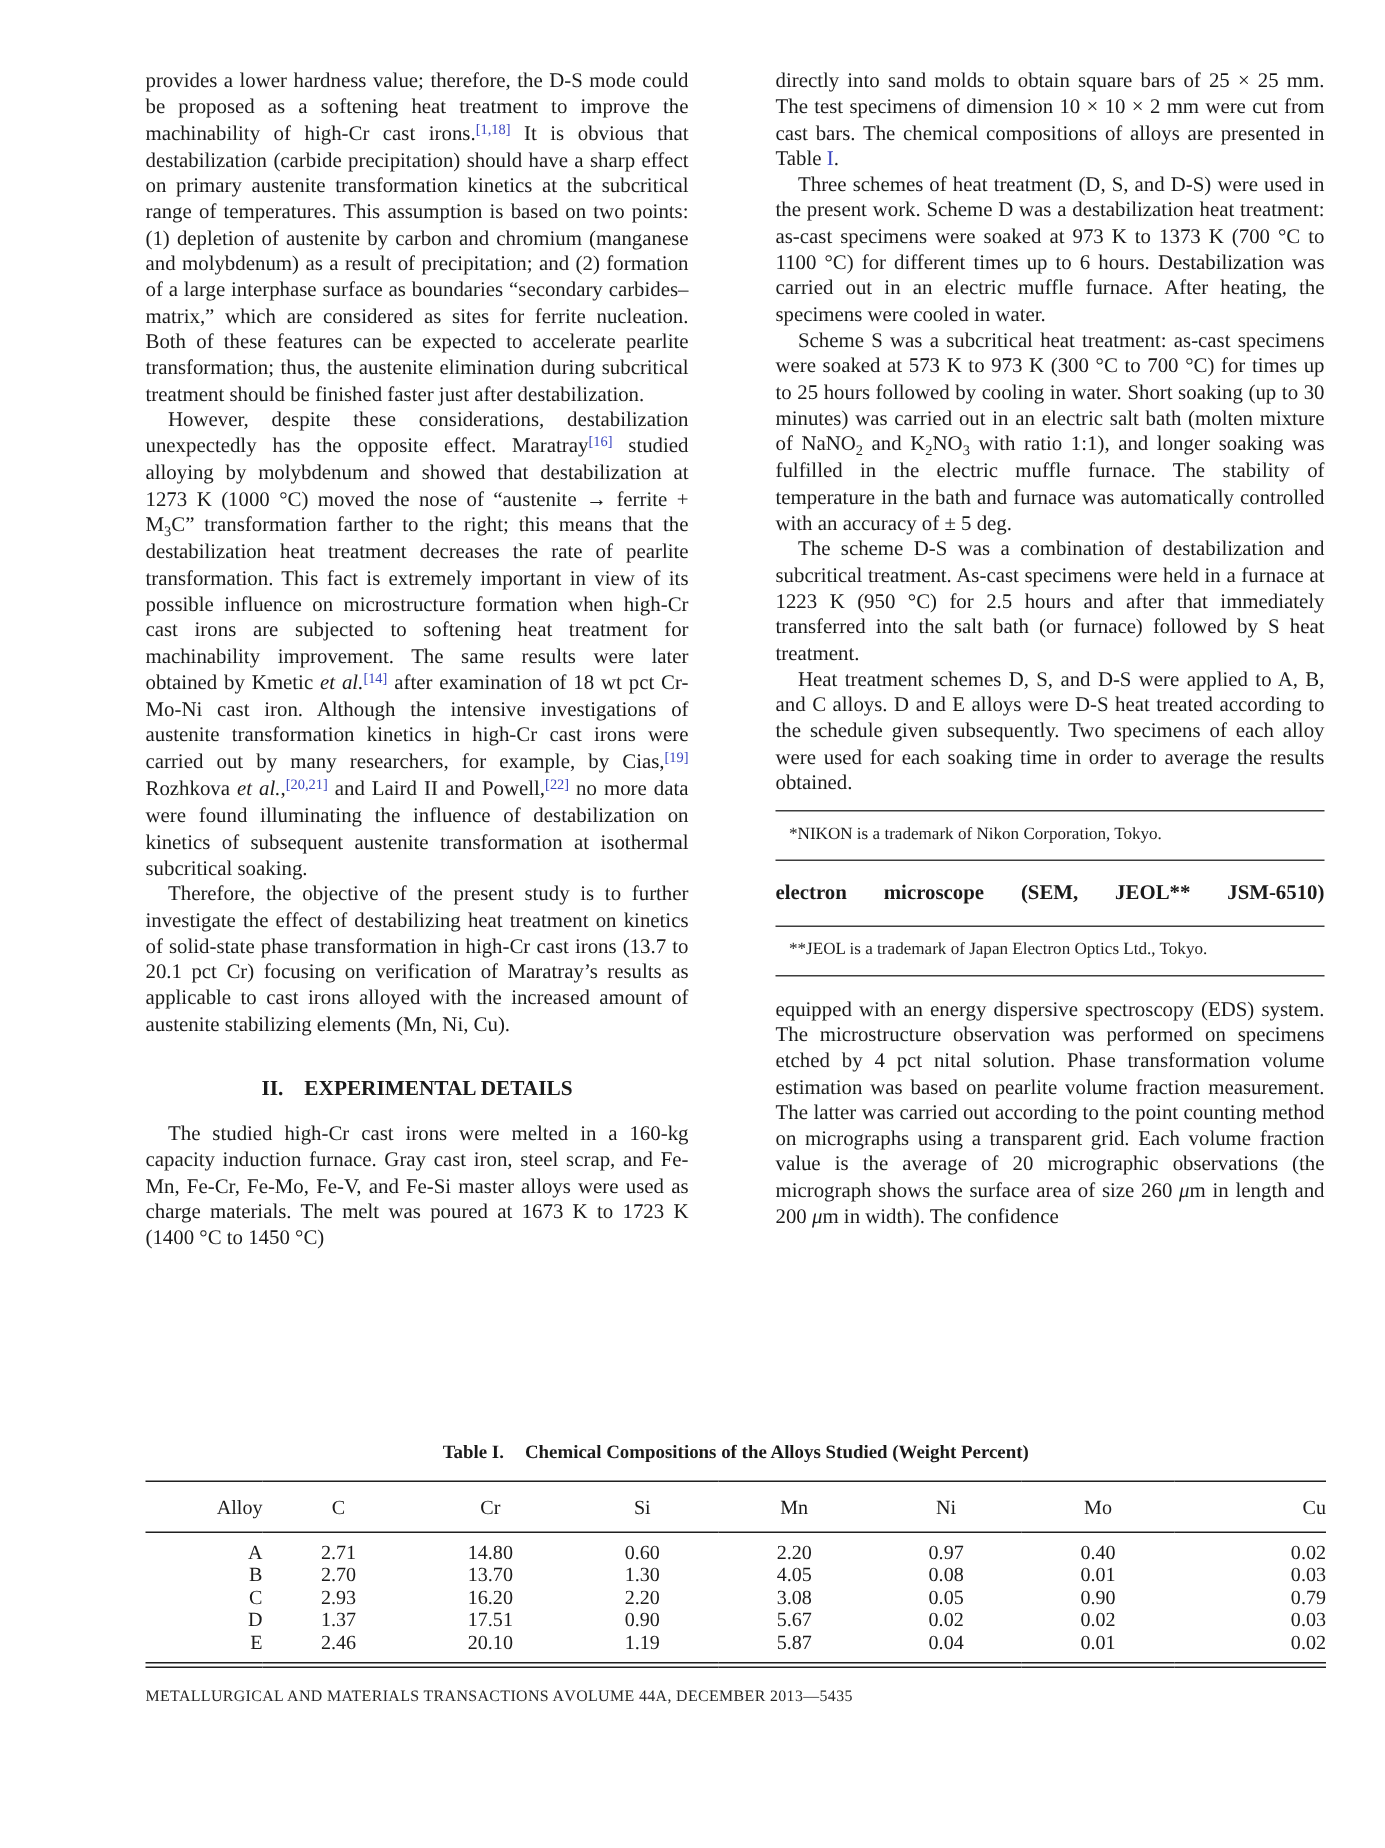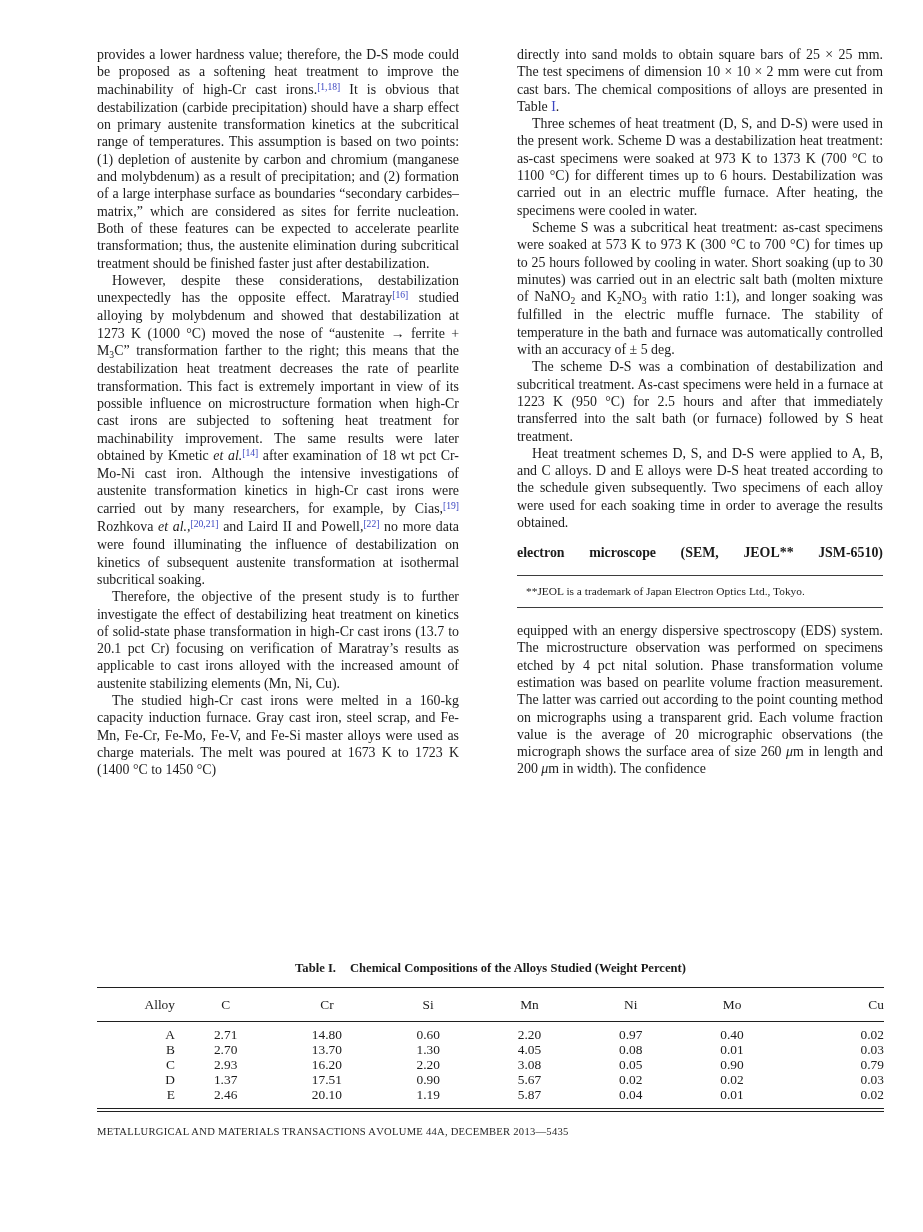--- a/index.html
+++ b/index.html
@@ -39,29 +39,33 @@
 </style>
 </head>
 <body>
 
 <div id="page">
 
   <div class="col col-left">
     <p class="noind"><span>provides a lower hardness value; therefore, the D-S mode could be proposed as a softening heat treatment to improve the machinability of high-Cr cast irons.</span><span class="sg-ref">[1,18]</span><span> It is obvious that destabilization (carbide precipitation) should have a sharp effect on primary austenite transformation kinetics at the subcritical range of temperatures. This assumption is based on two points: (1) depletion of austenite by carbon and chromium (manganese and molybdenum) as a result of precipitation; and (2) formation of a large interphase surface as boundaries “secondary carbides–matrix,” which are considered as sites for ferrite nucleation. Both of these features can be expected to accelerate pearlite transformation; thus, the austenite elimination during subcritical treatment should be finished faster just after destabilization.</span></p>
     <p><span>However, despite these considerations, destabilization unexpectedly has the opposite effect. Maratray</span><span class="sg-ref">[16]</span><span> studied alloying by molybdenum and showed that destabilization at 1273 K (1000 °C) moved the nose of “austenite → ferrite + M</span><span class="sg-sub">3</span><span>C” transformation farther to the right; this means that the destabilization heat treatment decreases the rate of pearlite transformation. This fact is extremely important in view of its possible influence on microstructure formation when high-Cr cast irons are subjected to softening heat treatment for machinability improvement. The same results were later obtained by Kmetic </span><span class="sg-i">et al.</span><span class="sg-ref">[14]</span><span> after examination of 18 wt pct Cr-Mo-Ni cast iron. Although the intensive investigations of austenite transformation kinetics in high-Cr cast irons were carried out by many researchers, for example, by Cias,</span><span class="sg-ref">[19]</span><span> Rozhkova </span><span class="sg-i">et al.</span><span>,</span><span class="sg-ref">[20,21]</span><span> and Laird II and Powell,</span><span class="sg-ref">[22]</span><span> no more data were found illuminating the influence of destabilization on kinetics of subsequent austenite transformation at isothermal subcritical soaking.</span></p>
     <p><span>Therefore, the objective of the present study is to further investigate the effect of destabilizing heat treatment on kinetics of solid-state phase transformation in high-Cr cast irons (13.7 to 20.1 pct Cr) focusing on verification of Maratray’s results as applicable to cast irons alloyed with the increased amount of austenite stabilizing elements (Mn, Ni, Cu).</span></p>
+    <h2 class="heading">
+      <span class="num">II.</span><span>EXPERIMENTAL DETAILS</span>
+    </h2>
     <p><span>The studied high-Cr cast irons were melted in a 160-kg capacity induction furnace. Gray cast iron, steel scrap, and Fe-Mn, Fe-Cr, Fe-Mo, Fe-V, and Fe-Si master alloys were used as charge materials. The melt was poured at 1673 K to 1723 K (1400 °C to 1450 °C)</span></p>
   </div>
 
   <div class="col col-right">
     <p class="noind"><span>directly into sand molds to obtain square bars of 25 × 25 mm. The test specimens of dimension 10 × 10 × 2 mm were cut from cast bars. The chemical compositions of alloys are presented in Table </span><span class="sg-link">I</span><span>.</span></p>
     <p><span>Three schemes of heat treatment (D, S, and D-S) were used in the present work. Scheme D was a destabilization heat treatment: as-cast specimens were soaked at 973 K to 1373 K (700 °C to 1100 °C) for different times up to 6 hours. Destabilization was carried out in an electric muffle furnace. After heating, the specimens were cooled in water.</span></p>
     <p><span>Scheme S was a subcritical heat treatment: as-cast specimens were soaked at 573 K to 973 K (300 °C to 700 °C) for times up to 25 hours followed by cooling in water. Short soaking (up to 30 minutes) was carried out in an electric salt bath (molten mixture of NaNO</span><span class="sg-sub">2</span><span> and K</span><span class="sg-sub">2</span><span>NO</span><span class="sg-sub">3</span><span> with ratio 1:1), and longer soaking was fulfilled in the electric muffle furnace. The stability of temperature in the bath and furnace was automatically controlled with an accuracy of ± 5 deg.</span></p>
     <p><span>The scheme D-S was a combination of destabilization and subcritical treatment. As-cast specimens were held in a furnace at 1223 K (950 °C) for 2.5 hours and after that immediately transferred into the salt bath (or furnace) followed by S heat treatment.</span></p>
     <p><span>Heat treatment schemes D, S, and D-S were applied to A, B, and C alloys. D and E alloys were D-S heat treated according to the schedule given subsequently. Two specimens of each alloy were used for each soaking time in order to average the results obtained.</span></p>
+    <div class="footnote">*NIKON is a trademark of Nikon Corporation, Tokyo.</div>
     <p class="noind stretch mt13"><span>electron microscope (SEM, JEOL** JSM-6510)</span></p>
     <div class="footnote mt13">**JEOL is a trademark of Japan Electron Optics Ltd., Tokyo.</div>
     <p class="noind mt14"><span>equipped with an energy dispersive spectroscopy (EDS) system. The microstructure observation was performed on specimens etched by 4 pct nital solution. Phase transformation volume estimation was based on pearlite volume fraction measurement. The latter was carried out according to the point counting method on micrographs using a transparent grid. Each volume fraction value is the average of 20 micrographic observations (the micrograph shows the surface area of size 260 </span><span class="sg-i">μ</span><span>m in length and 200 </span><span class="sg-i">μ</span><span>m in width). The confidence</span></p>
   </div>
 
   <div class="tablewrap">
     <div class="tabletitle">
       <span class="tt-label">Table I.</span><span>Chemical Compositions of the Alloys Studied (Weight Percent)</span>
     </div>
     <table>

